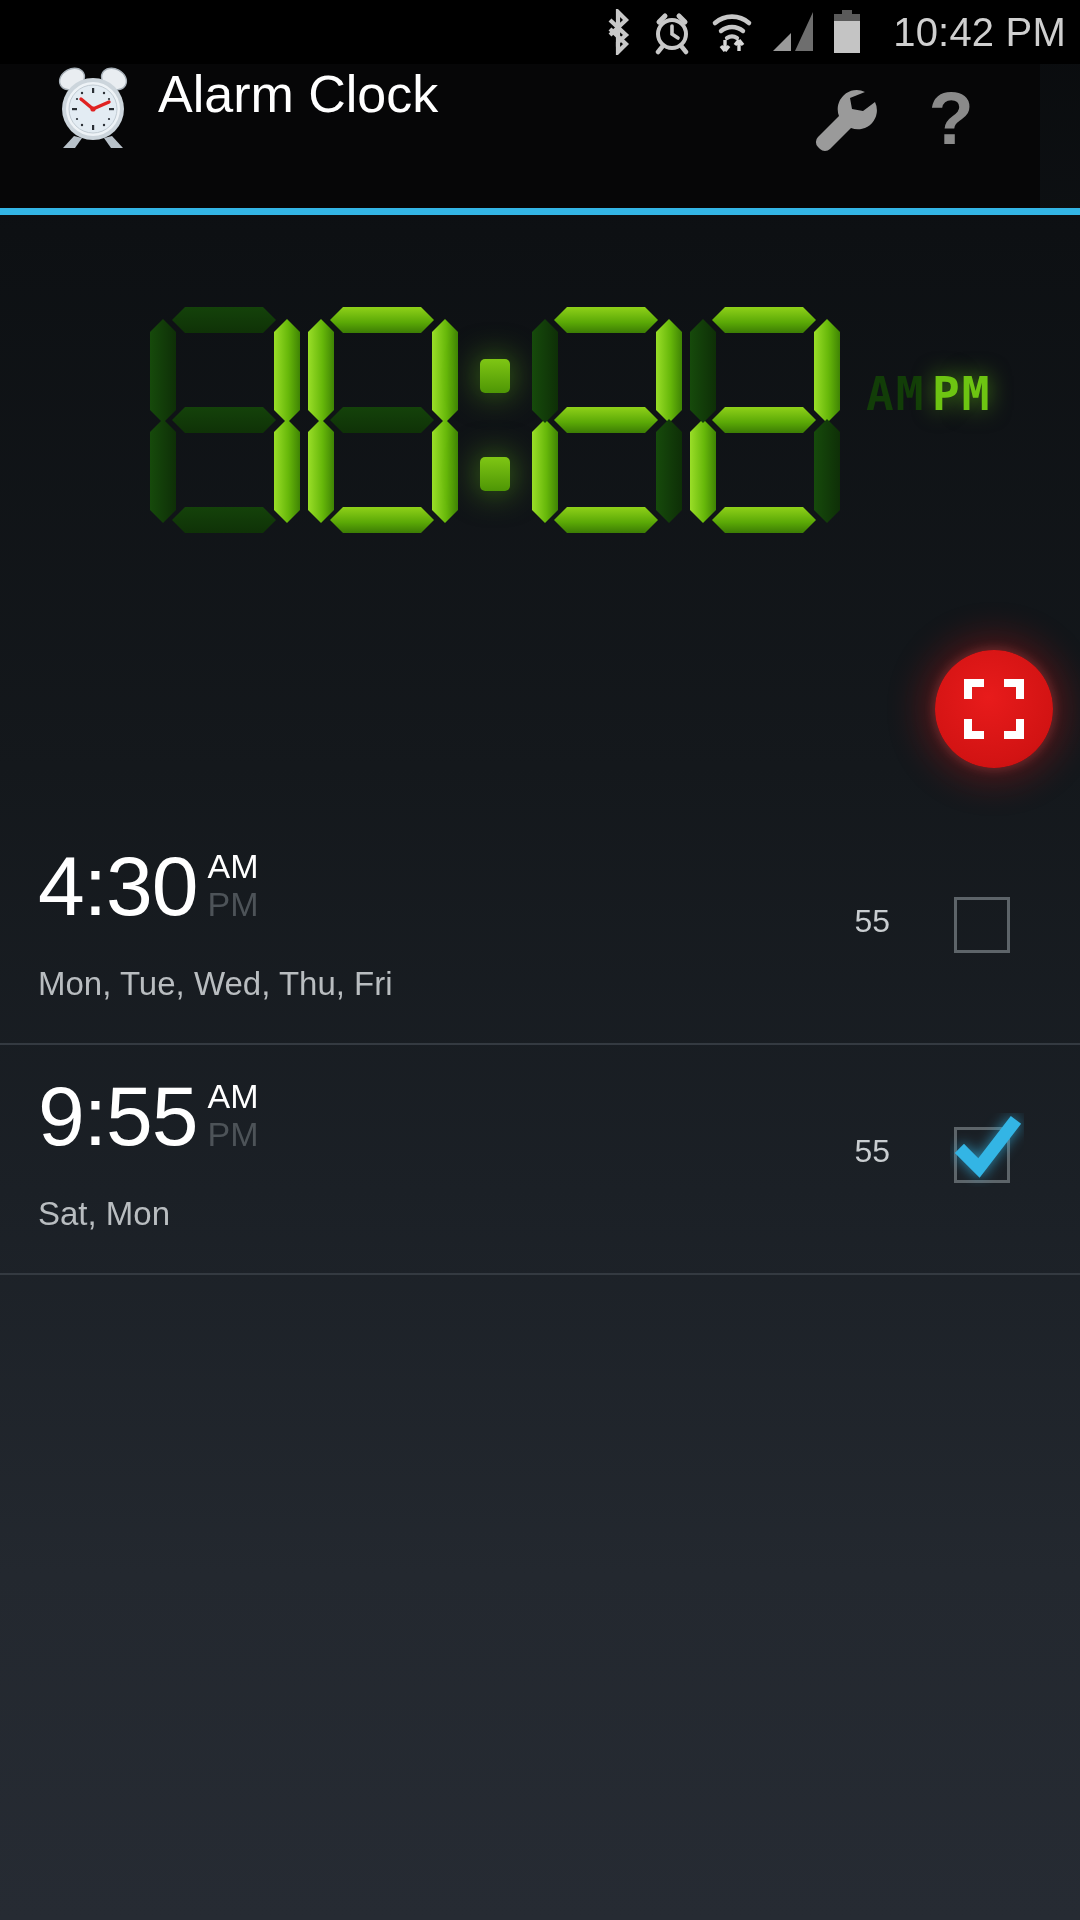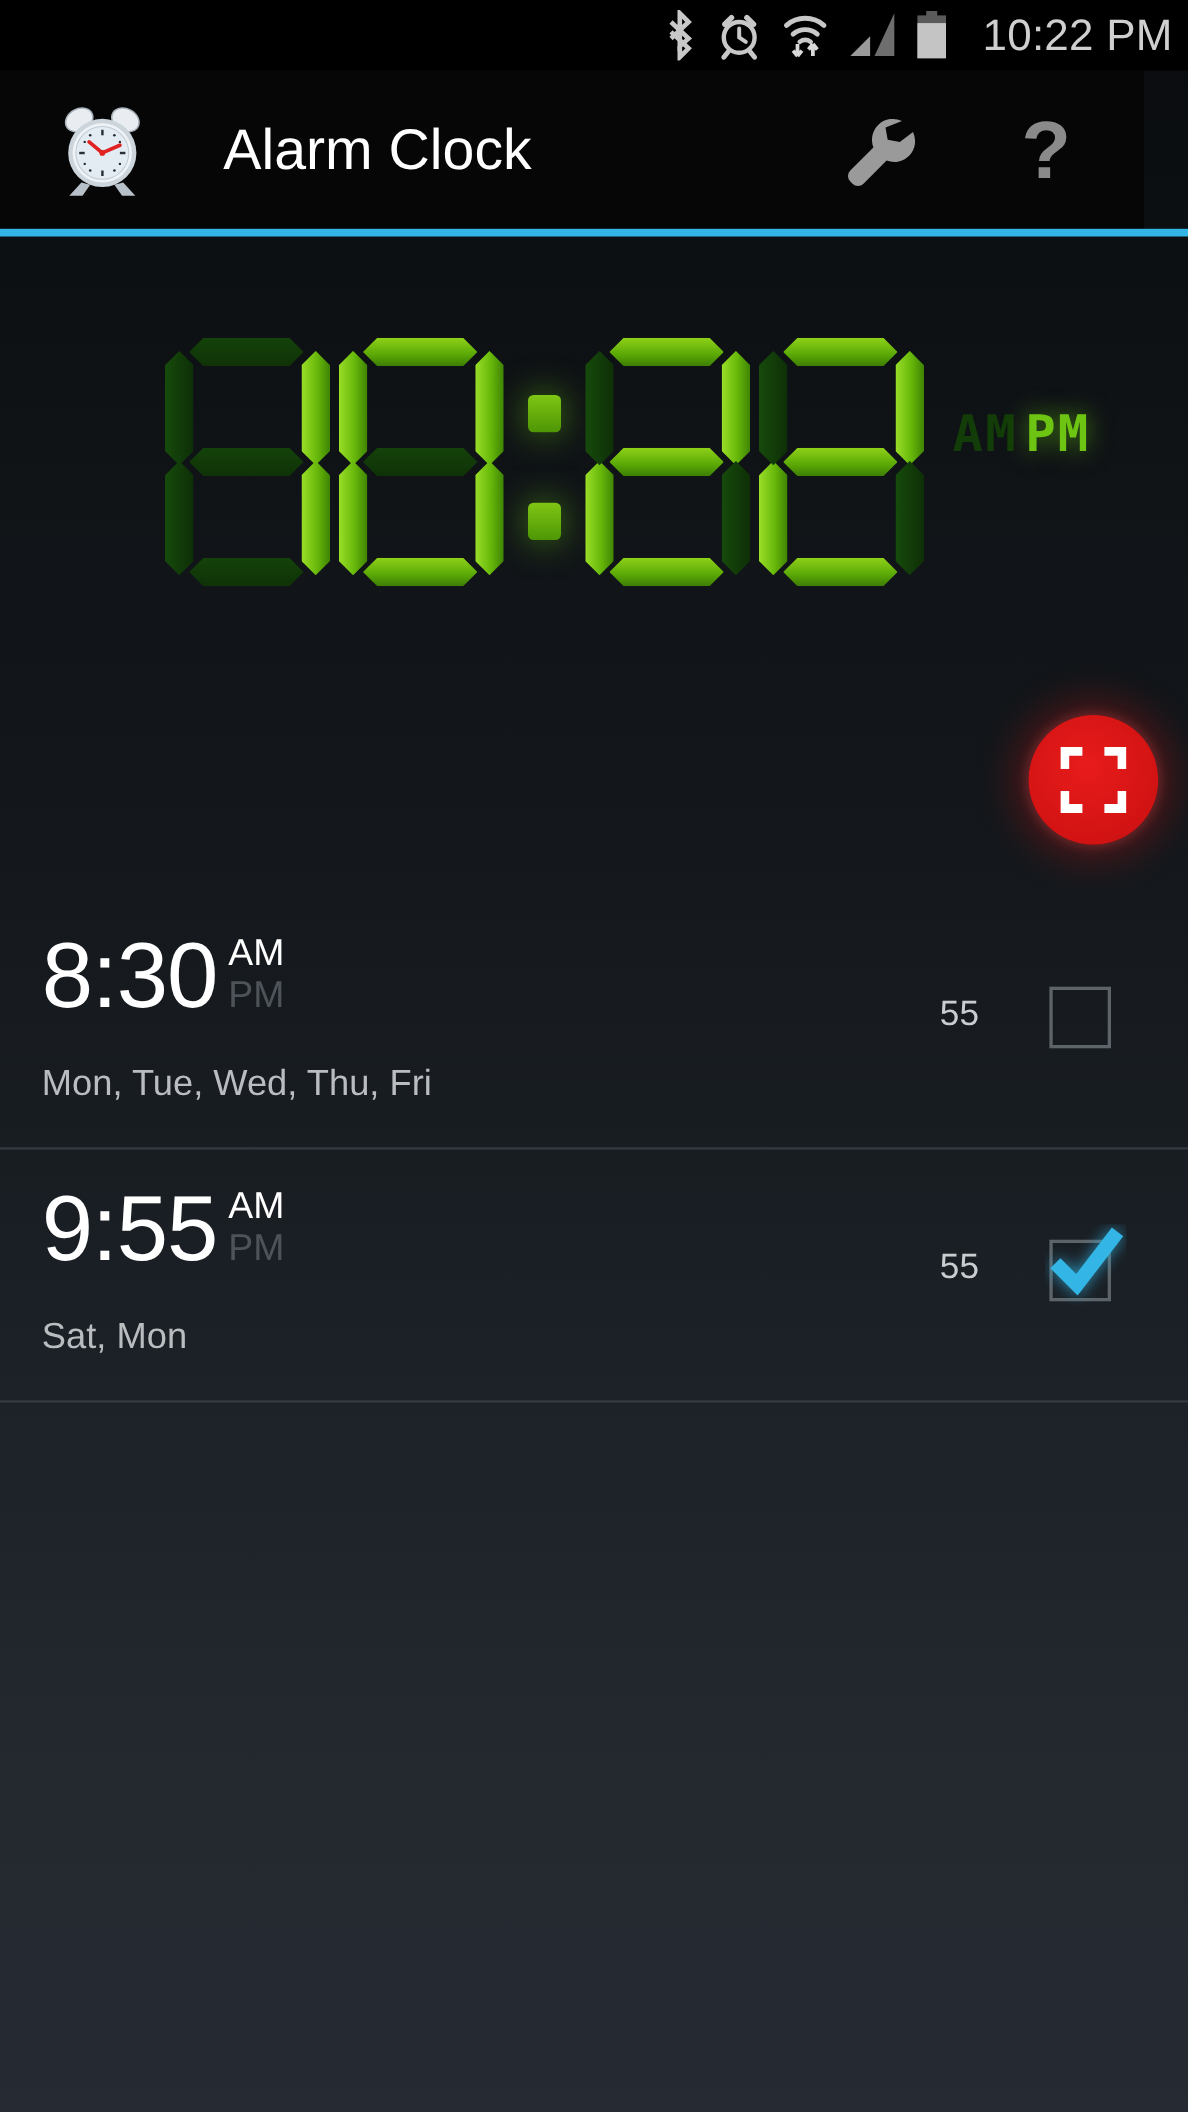--- a/index.html
+++ b/index.html
@@ -48,23 +48,22 @@
   }
 
   
   .app-bar {
     position: absolute;
     top: 64px; left: 0;
     width: 1040px;
     height: 146px;
     background: #060607;
     display: flex;
-    align-items: center;
+    align-items: flex-start;
     padding: 0 34px 0 56px;
-    gap: 45px;
   }
   .app-logo { width: 74px; height: 86px; flex: 0 0 auto; }
   .app-title {
     color: #ffffff;
     font-size: 52px;
     margin-left: 28px;
     white-space: nowrap;
     font-weight: 400;
   }
   .app-bar-spacer { flex: 1 1 auto; }
@@ -288,21 +287,21 @@
         <path d="M2 42 L20 42 L20 24 Z" fill="#9a9a9a"></path>
         <path d="M24 42 L42 42 L42 3 Z" fill="#6e6e6e"></path>
       </svg>
 
       <svg class="si" width="32" height="46" viewBox="0 0 32 46">
         <rect x="11" y="1" width="10" height="5" fill="#5a5a5a"></rect>
         <rect x="3" y="5" width="26" height="39" fill="#5a5a5a"></rect>
         <rect x="3" y="12" width="26" height="32" fill="#c4c4c4"></rect>
       </svg>
 
-      <span class="status-clock">10:22 PM</span>
+      <span class="status-clock">10:42 PM</span>
     </div>
   </div>
 
   <div class="app-bar">
 
     <svg class="app-logo" viewBox="0 0 74 86">
       <ellipse cx="16" cy="15" rx="13" ry="10" fill="#e9edf1" stroke="#a9b2ba" stroke-width="1.4" transform="rotate(-28 16 15)"></ellipse>
       <ellipse cx="58" cy="15" rx="13" ry="10" fill="#e9edf1" stroke="#a9b2ba" stroke-width="1.4" transform="rotate(28 58 15)"></ellipse>
       <path d="M18 72 L7 84 L19 84 L26 74 Z" fill="#b8c1c9"></path>
       <path d="M56 72 L67 84 L55 84 L48 74 Z" fill="#b8c1c9"></path>
@@ -406,21 +405,21 @@
       <path d="M40 4 L56 4 L56 20" fill="none" stroke="#ffffff" stroke-width="8"></path>
       <path d="M56 40 L56 56 L40 56" fill="none" stroke="#ffffff" stroke-width="8"></path>
       <path d="M20 56 L4 56 L4 40" fill="none" stroke="#ffffff" stroke-width="8"></path>
     </svg>
   </div>
 
   <div class="alarm-list">
 
     <div class="alarm-row">
       <div class="row-main">
-        <span class="alarm-time">8:30</span>
+        <span class="alarm-time">4:30</span>
         <span class="alarm-meridiem">
           <span class="mer active">AM</span>
           <span class="mer inactive">PM</span>
         </span>
       </div>
       <span class="alarm-days">Mon, Tue, Wed, Thu, Fri</span>
       <span class="alarm-label">55</span>
       <div class="alarm-check">
         <span class="check-box"></span>
       </div>

